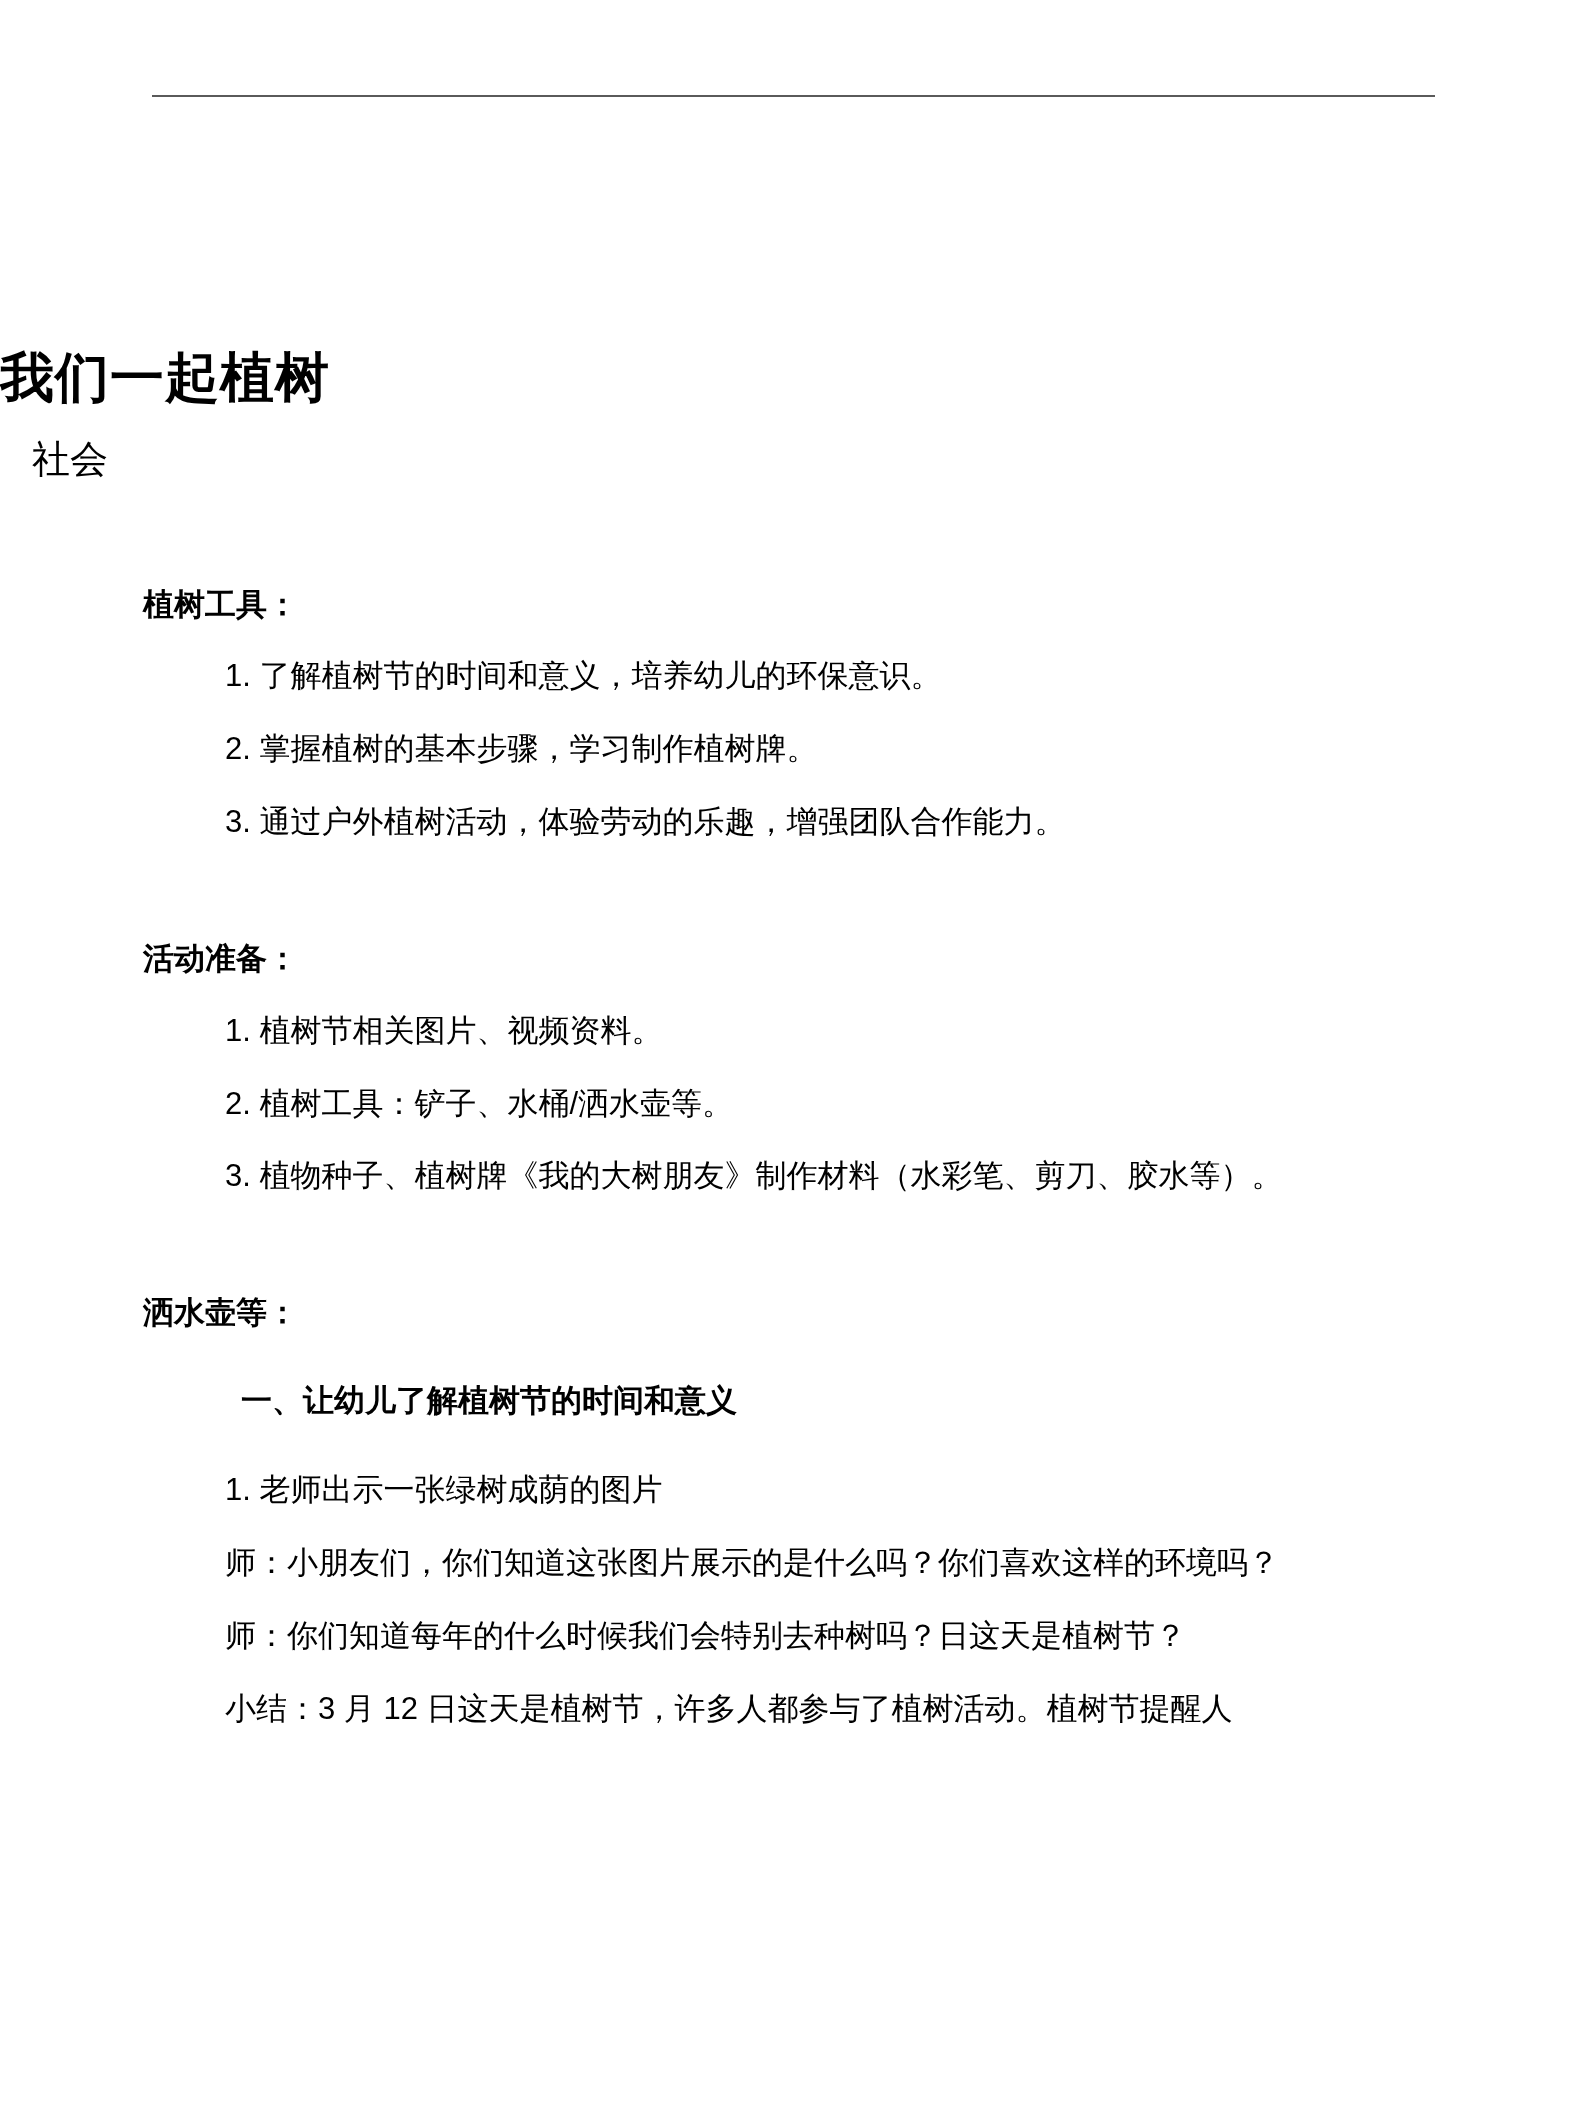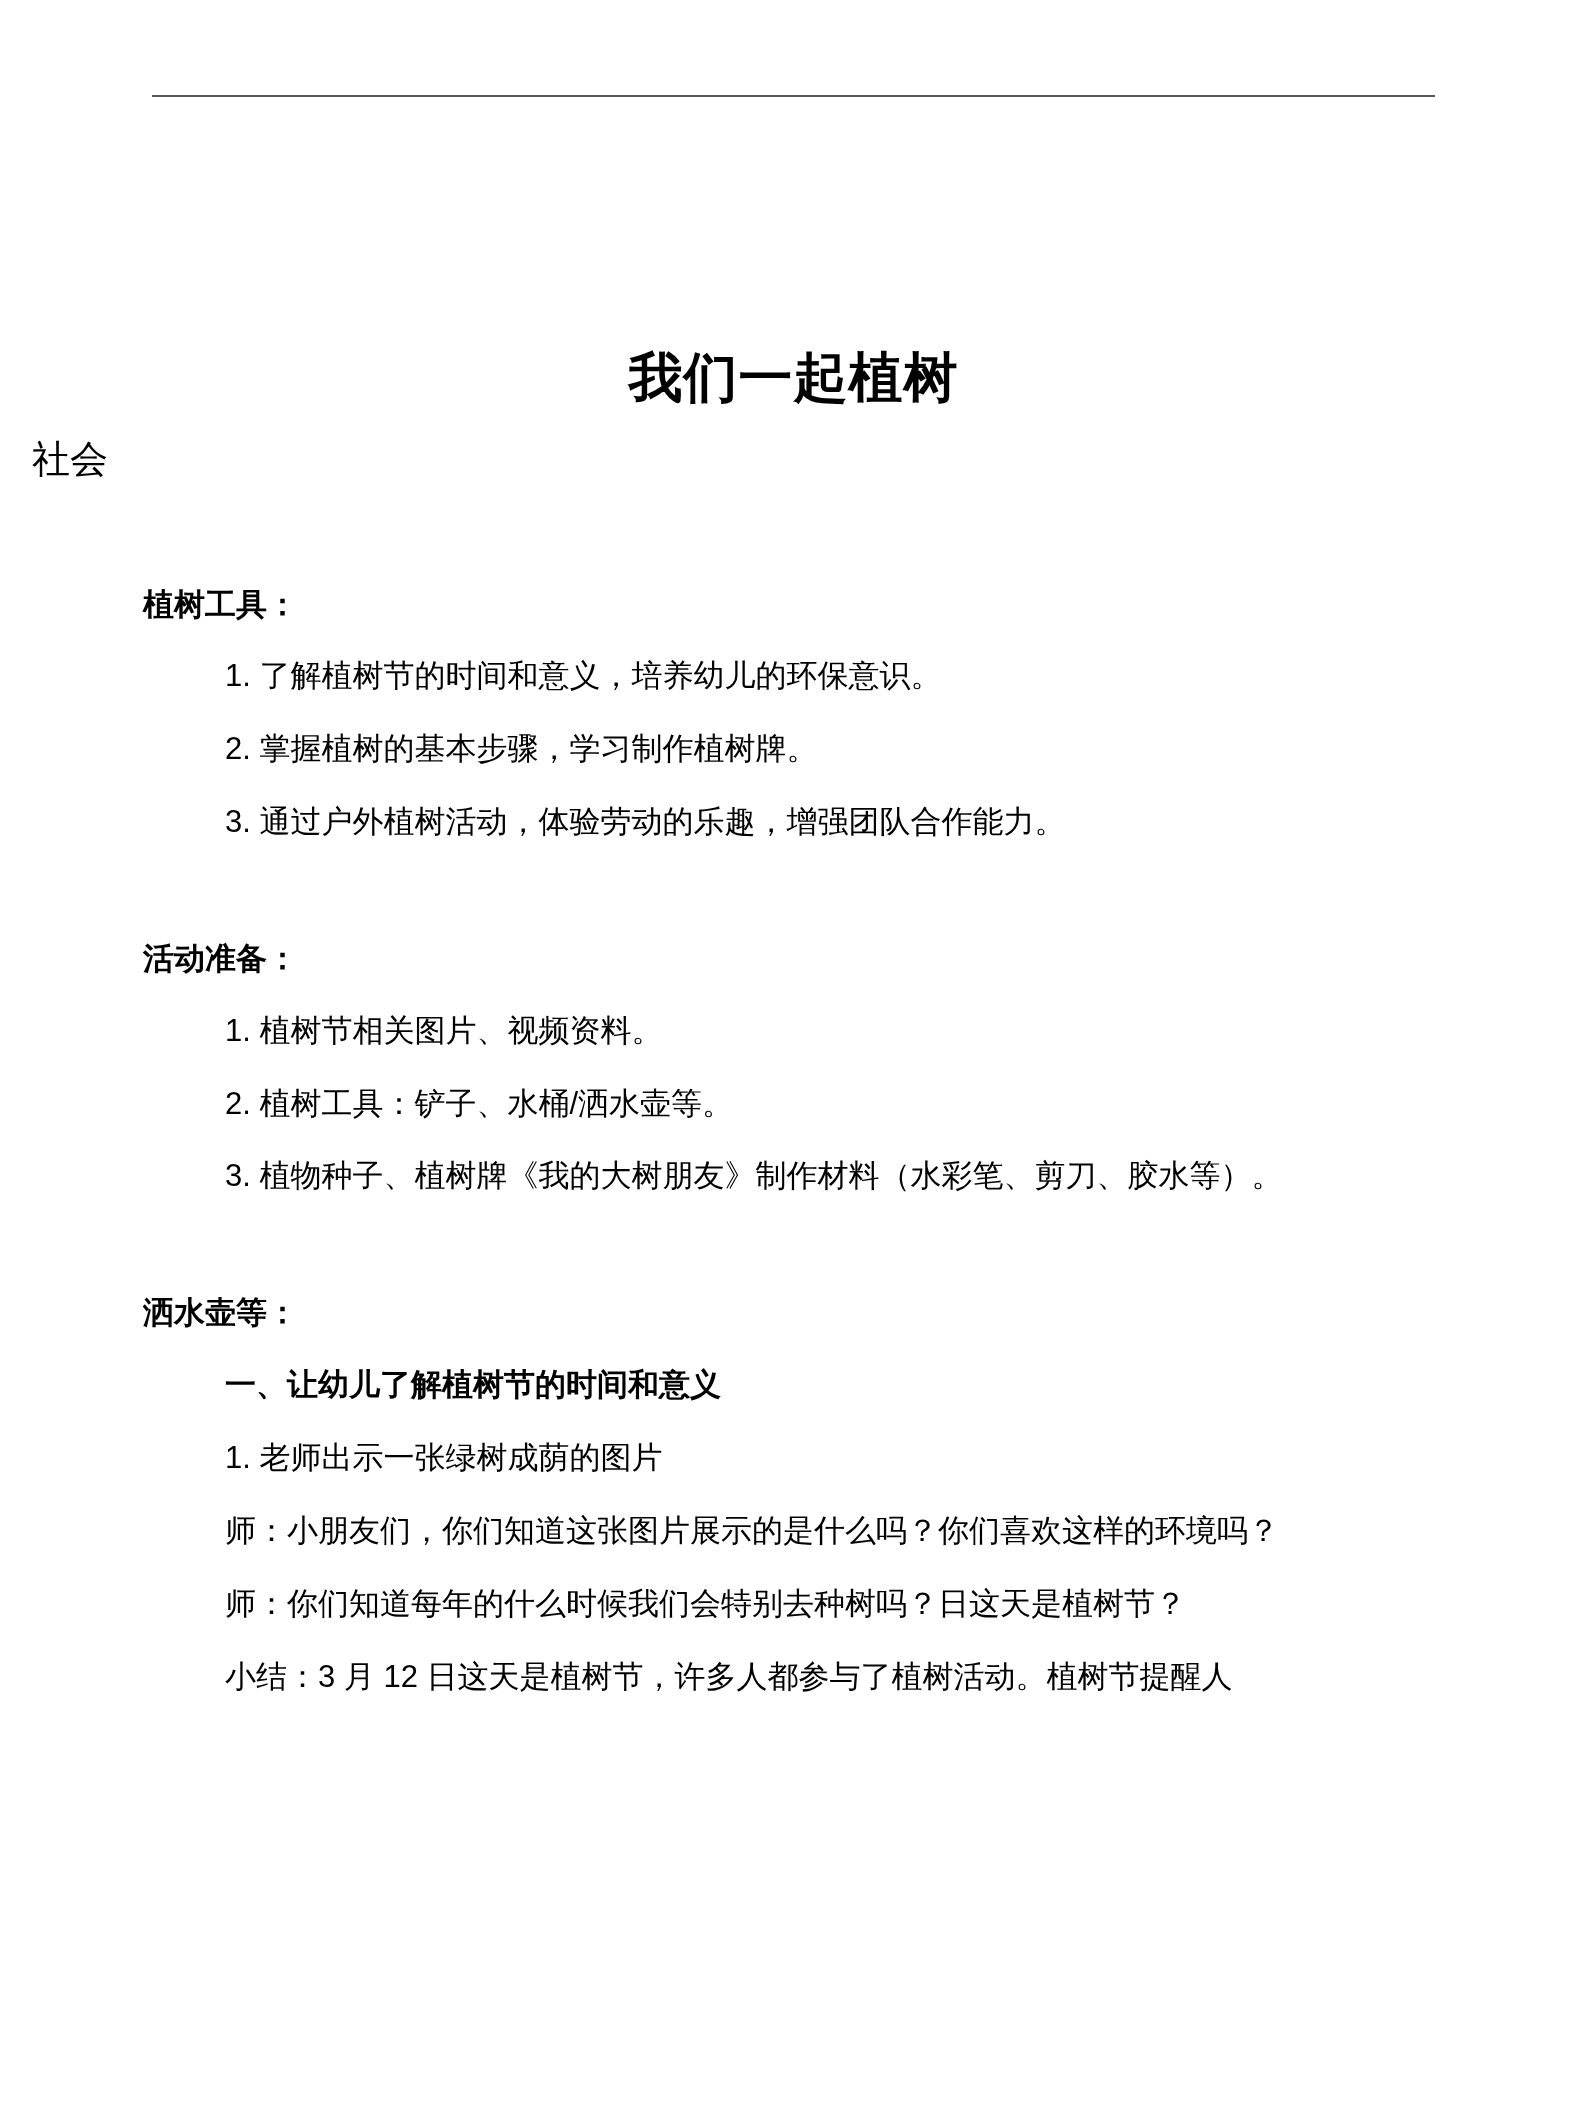--- a/index.html
+++ b/index.html
@@ -30,21 +30,21 @@
     border-top: 2px solid #5a5a5a;
   }
   .content {
     position: absolute;
     left: 0;
     top: 0;
     width: 1587px;
     padding: 0;
   }
   .doc-title {
-    text-align: center;
+    text-align: left;
     font-size: 54px;
     font-weight: bold;
     letter-spacing: 1px;
     margin: 0;
     padding-top: 348px;
     line-height: 1.1;
   }
   .doc-subtitle {
     text-align: left;
     font-size: 38px;
@@ -60,21 +60,21 @@
   .section-heading {
     font-size: 31px;
     font-weight: bold;
     margin: 0;
     padding-left: 143px;
     line-height: 1.4;
   }
   .sub-heading {
     font-size: 31px;
     font-weight: bold;
-    margin: 0;
+    margin: 16px;
     padding-left: 225px;
     line-height: 1.45;
   }
   .item {
     font-size: 31px;
     font-weight: normal;
     margin: 0;
     padding-left: 225px;
     padding-right: 92px;
     line-height: 1.45;

